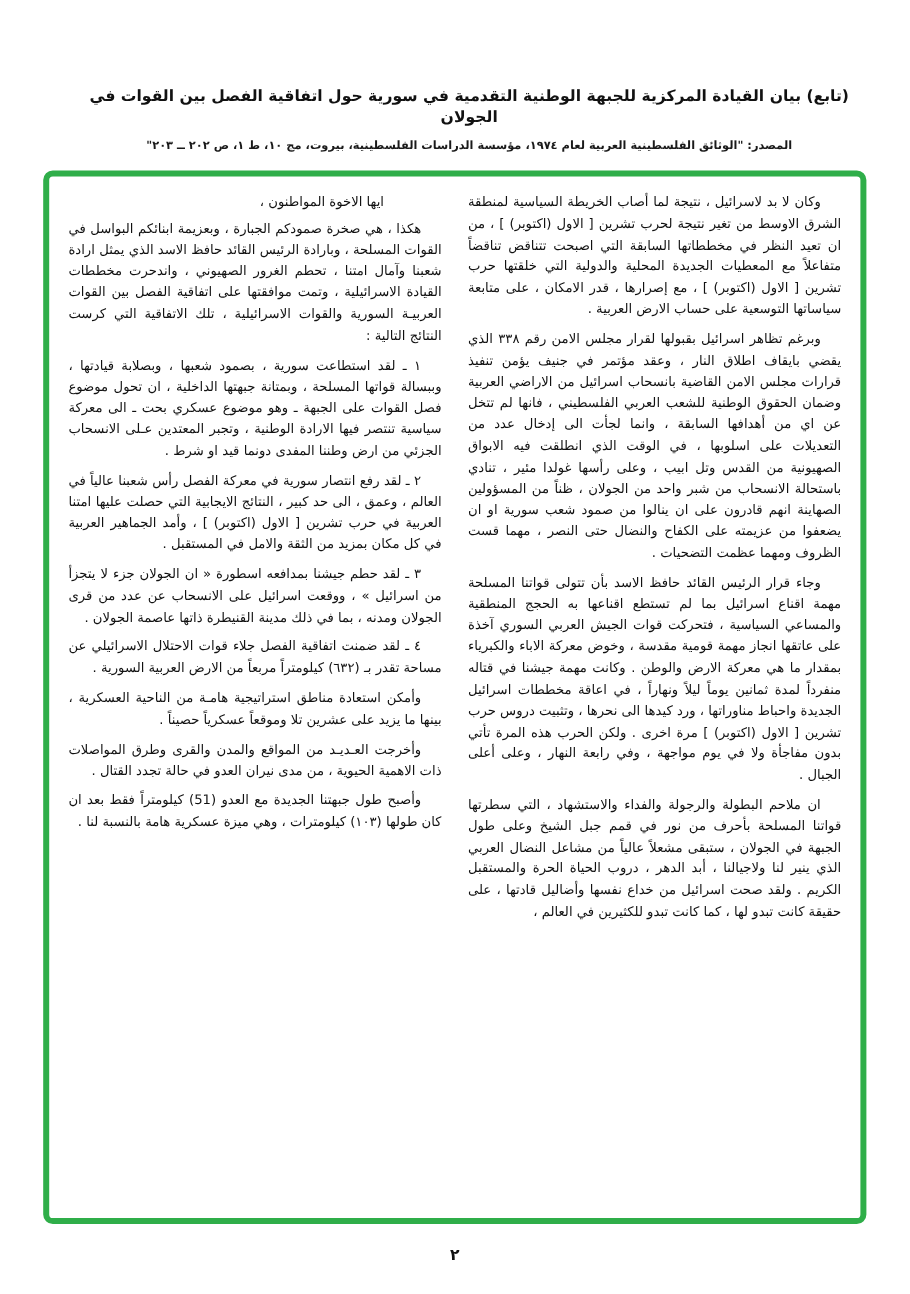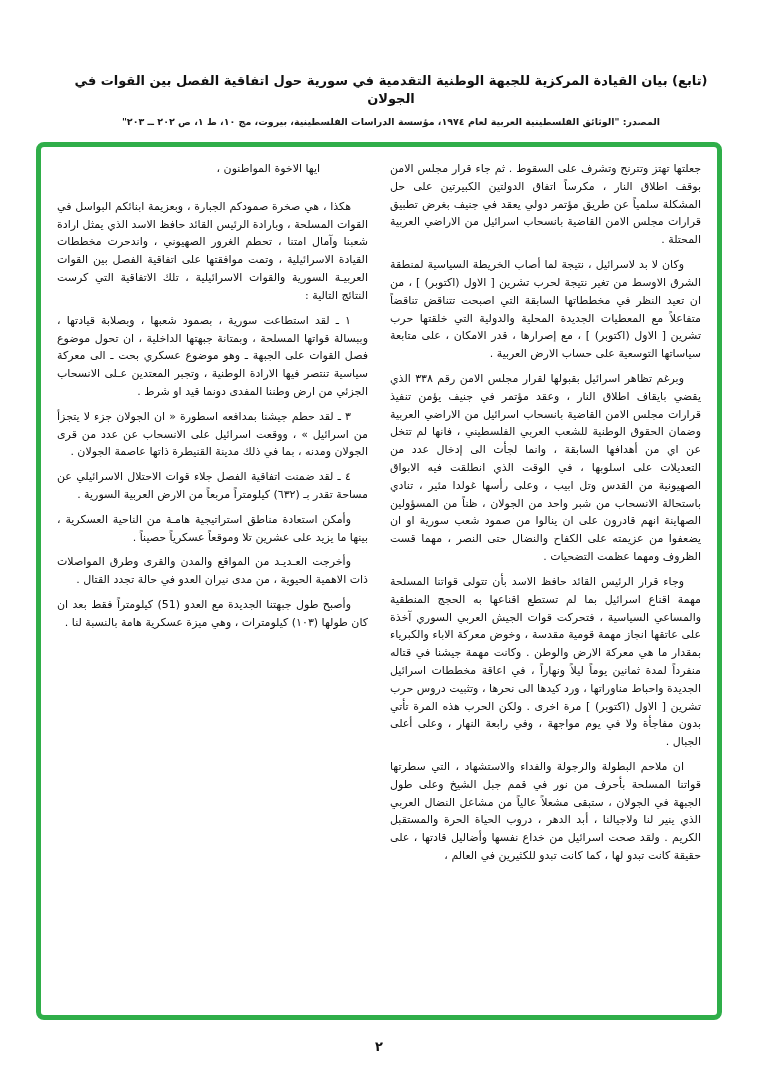--- a/index.html
+++ b/index.html
@@ -63,21 +63,21 @@
     text-align: justify;
     font-size: 11px;
     line-height: 1.62;
     overflow: hidden;
   }
   .para {
     margin: 0 0 7px 0;
     text-indent: 17px;
   }
   .para.cont { text-indent: 0; }
-  .para.salutation { text-indent: 48px; margin-bottom: 20px; }
+  .para.salutation { text-indent: 48px; margin-bottom: 4px; }
   .page-number {
     position: absolute;
     bottom: 24px;
     left: 0;
     width: 100%;
     text-align: center;
     font-size: 13px;
     font-weight: 700;
   }
 </style>
@@ -88,31 +88,31 @@
 
   <div class="header">
     <div class="title">(تابع) بيان القيادة المركزية للجبهة الوطنية التقدمية في سورية حول اتفاقية الفصل بين القوات في الجولان</div>
     <div class="source">المصدر: "الوثائق الفلسطينية العربية لعام ١٩٧٤، مؤسسة الدراسات الفلسطينية، بيروت، مج ١٠، ط ١، ص ٢٠٢ ــ ٢٠٣"</div>
   </div>
 
   <div class="content-box">
     <div class="columns">
 
       <div class="col">
-        <p class="para cont">جعلتها تهتز وتترنح وتشرف على السقوط . ثم جاء قرار مجلس الامن بوقف اطلاق النار ، مكرساً اتفاق الدولتين الكبيرتين على حل المشكلة سلمياً عن طريق مؤتمر دولي يعقد في جنيف بغرض تطبيق قرارات مجلس الامن القاضية بانسحاب اسرائيل من الاراضي العربية المحتلة .</p>
         <p class="para">وكان لا بد لاسرائيل ، نتيجة لما أصاب الخريطة السياسية لمنطقة الشرق الاوسط من تغير نتيجة لحرب تشرين [ الاول (اكتوبر) ] ، من ان تعيد النظر في مخططاتها السابقة التي اصبحت تتناقض تناقضاً متفاعلاً مع المعطيات الجديدة المحلية والدولية التي خلقتها حرب تشرين [ الاول (اكتوبر) ] ، مع إصرارها ، قدر الامكان ، على متابعة سياساتها التوسعية على حساب الارض العربية .</p>
         <p class="para">وبرغم تظاهر اسرائيل بقبولها لقرار مجلس الامن رقم ٣٣٨ الذي يقضي بايقاف اطلاق النار ، وعقد مؤتمر في جنيف يؤمن تنفيذ قرارات مجلس الامن القاضية بانسحاب اسرائيل من الاراضي العربية وضمان الحقوق الوطنية للشعب العربي الفلسطيني ، فانها لم تتخل عن اي من أهدافها السابقة ، وانما لجأت الى إدخال عدد من التعديلات على اسلوبها ، في الوقت الذي انطلقت فيه الابواق الصهيونية من القدس وتل ابيب ، وعلى رأسها غولدا مئير ، تنادي باستحالة الانسحاب من شبر واحد من الجولان ، ظناً من المسؤولين الصهاينة انهم قادرون على ان ينالوا من صمود شعب سورية او ان يضعفوا من عزيمته على الكفاح والنضال حتى النصر ، مهما قست الظروف ومهما عظمت التضحيات .</p>
         <p class="para">وجاء قرار الرئيس القائد حافظ الاسد بأن تتولى قواتنا المسلحة مهمة اقناع اسرائيل بما لم تستطع اقناعها به الحجج المنطقية والمساعي السياسية ، فتحركت قوات الجيش العربي السوري آخذة على عاتقها انجاز مهمة قومية مقدسة ، وخوض معركة الاباء والكبرياء بمقدار ما هي معركة الارض والوطن . وكانت مهمة جيشنا في قتاله منفرداً لمدة ثمانين يوماً ليلاً ونهاراً ، في اعاقة مخططات اسرائيل الجديدة واحباط مناوراتها ، ورد كيدها الى نحرها ، وتثبيت دروس حرب تشرين [ الاول (اكتوبر) ] مرة اخرى . ولكن الحرب هذه المرة تأتي بدون مفاجأة ولا في يوم مواجهة ، وفي رابعة النهار ، وعلى أعلى الجبال .</p>
         <p class="para">ان ملاحم البطولة والرجولة والفداء والاستشهاد ، التي سطرتها قواتنا المسلحة بأحرف من نور في قمم جبل الشيخ وعلى طول الجبهة في الجولان ، ستبقى مشعلاً عالياً من مشاعل النضال العربي الذي ينير لنا ولاجيالنا ، أبد الدهر ، دروب الحياة الحرة والمستقبل الكريم . ولقد صحت اسرائيل من خداع نفسها وأضاليل قادتها ، على حقيقة كانت تبدو لها ، كما كانت تبدو للكثيرين في العالم ،</p>
       </div>
 
       <div class="col">
         <p class="para salutation">ايها الاخوة المواطنون ،</p>
         <p class="para">هكذا ، هي صخرة صمودكم الجبارة ، وبعزيمة ابنائكم البواسل في القوات المسلحة ، وبارادة الرئيس القائد حافظ الاسد الذي يمثل ارادة شعبنا وآمال امتنا ، تحطم الغرور الصهيوني ، واندحرت مخططات القيادة الاسرائيلية ، وتمت موافقتها على اتفاقية الفصل بين القوات العربيـة السورية والقوات الاسرائيلية ، تلك الاتفاقية التي كرست النتائج التالية :</p>
         <p class="para">١ ـ لقد استطاعت سورية ، بصمود شعبها ، وبصلابة قيادتها ، وببسالة قواتها المسلحة ، وبمتانة جبهتها الداخلية ، ان تحول موضوع فصل القوات على الجبهة ـ وهو موضوع عسكري بحت ـ الى معركة سياسية تنتصر فيها الارادة الوطنية ، وتجبر المعتدين عـلى الانسحاب الجزئي من ارض وطننا المفدى دونما قيد او شرط .</p>
+        <p class="para">٢ ـ لقد رفع انتصار سورية في معركة الفصل رأس شعبنا عالياً في العالم ، وعمق ، الى حد كبير ، النتائج الايجابية التي حصلت عليها امتنا العربية في حرب تشرين [ الاول (اكتوبر) ] ، وأمد الجماهير العربية في كل مكان بمزيد من الثقة والامل في المستقبل .</p>
         <p class="para">٣ ـ لقد حطم جيشنا بمدافعه اسطورة « ان الجولان جزء لا يتجزأ من اسرائيل » ، ووقعت اسرائيل على الانسحاب عن عدد من قرى الجولان ومدنه ، بما في ذلك مدينة القنيطرة ذاتها عاصمة الجولان .</p>
         <p class="para">٤ ـ لقد ضمنت اتفاقية الفصل جلاء قوات الاحتلال الاسرائيلي عن مساحة تقدر بـ (٦٣٢) كيلومتراً مربعاً من الارض العربية السورية .</p>
         <p class="para">وأمكن استعادة مناطق استراتيجية هامـة من الناحية العسكرية ، بينها ما يزيد على عشرين تلا وموقعاً عسكرياً حصيناً .</p>
         <p class="para">وأخرجت العـديـد من المواقع والمدن والقرى وطرق المواصلات ذات الاهمية الحيوية ، من مدى نيران العدو في حالة تجدد القتال .</p>
         <p class="para">وأصبح طول جبهتنا الجديدة مع العدو (51) كيلومتراً فقط بعد ان كان طولها (١٠٣) كيلومترات ، وهي ميزة عسكرية هامة بالنسبة لنا .</p>
       </div>
 
     </div>
   </div>
 

